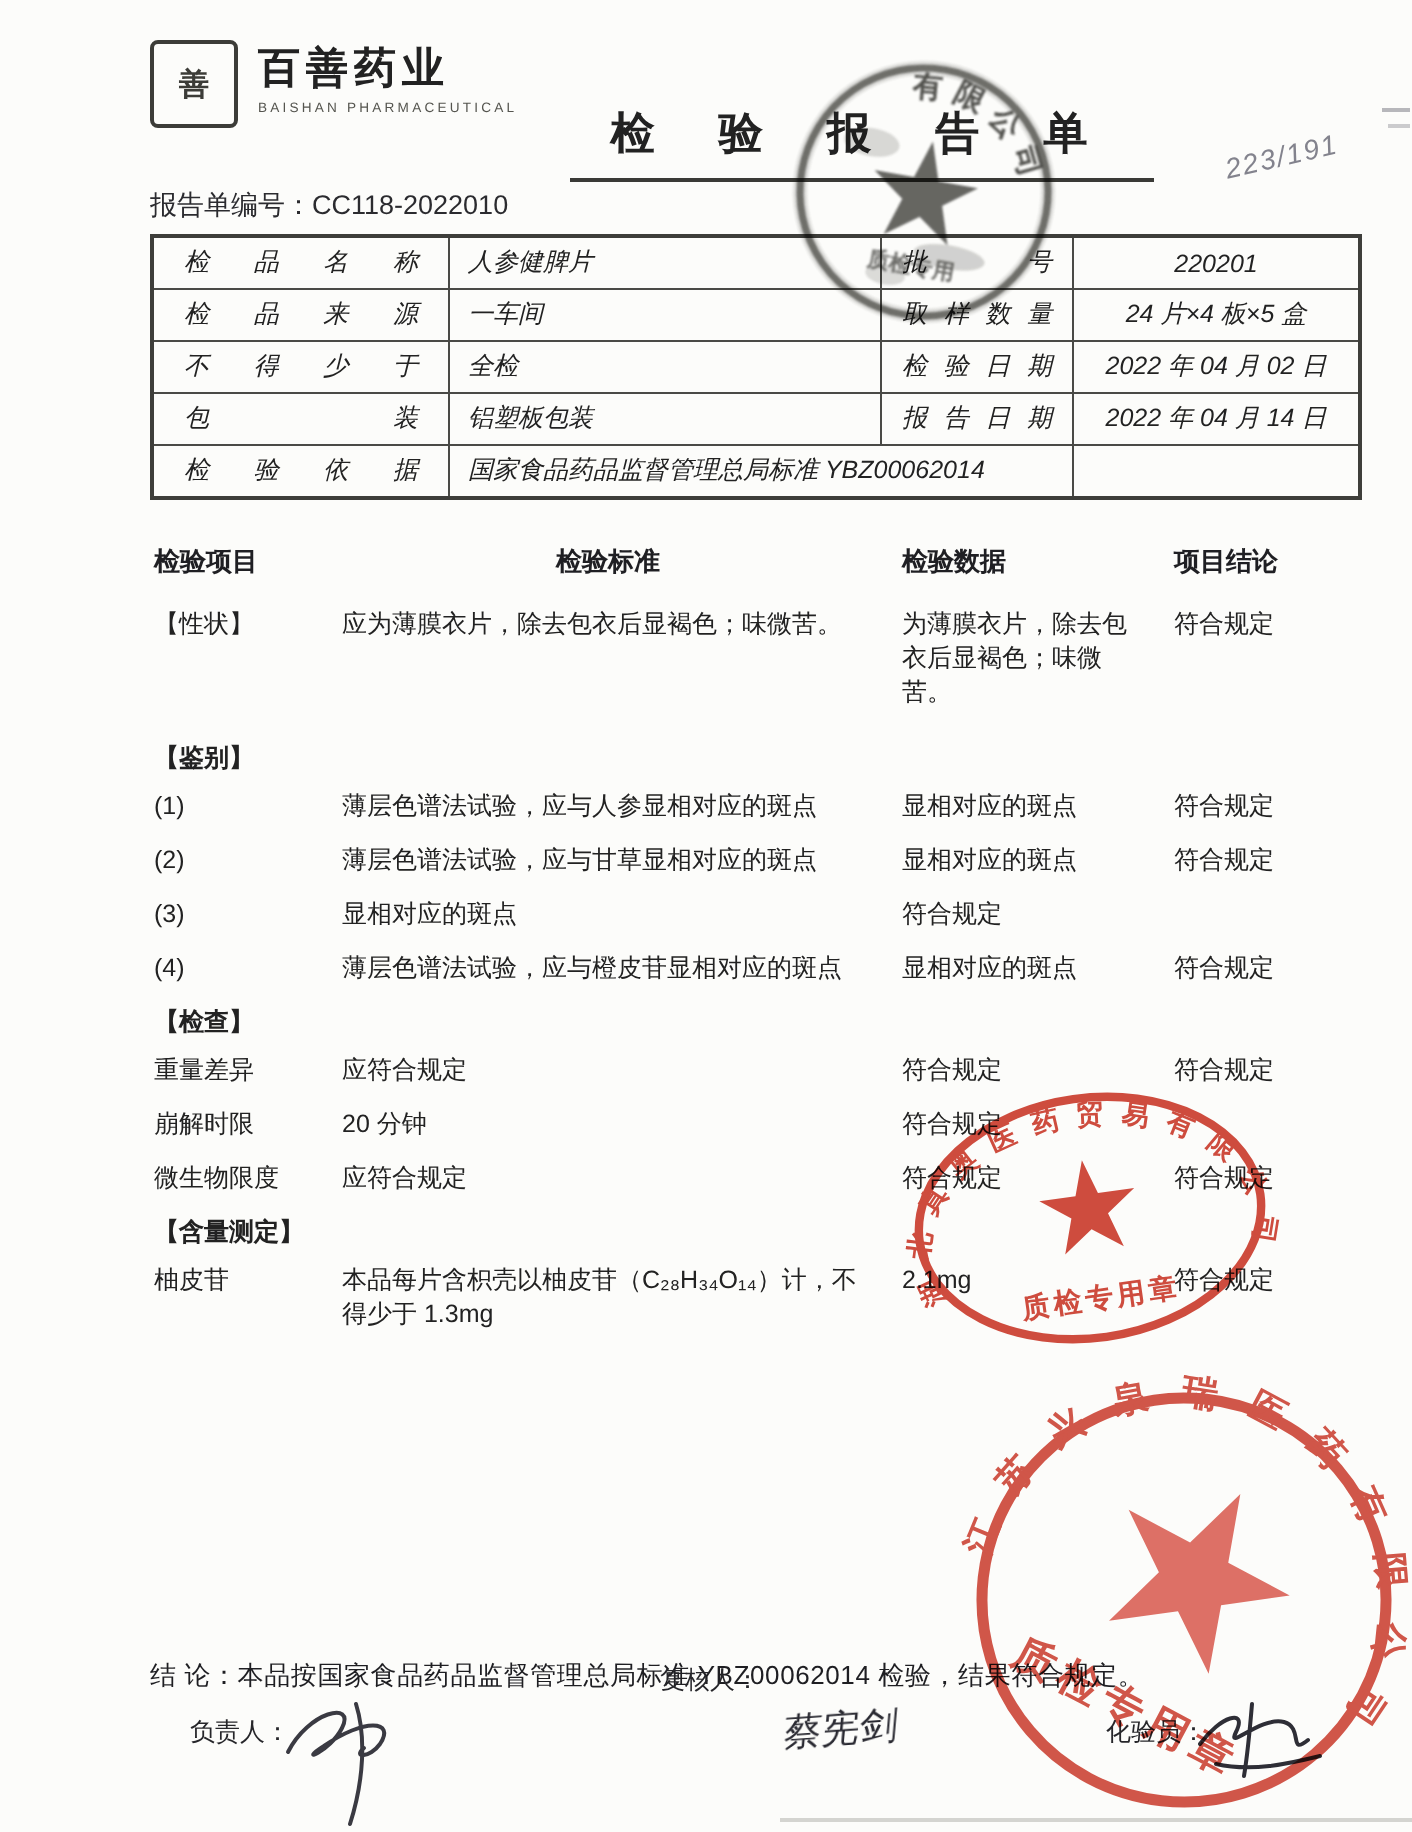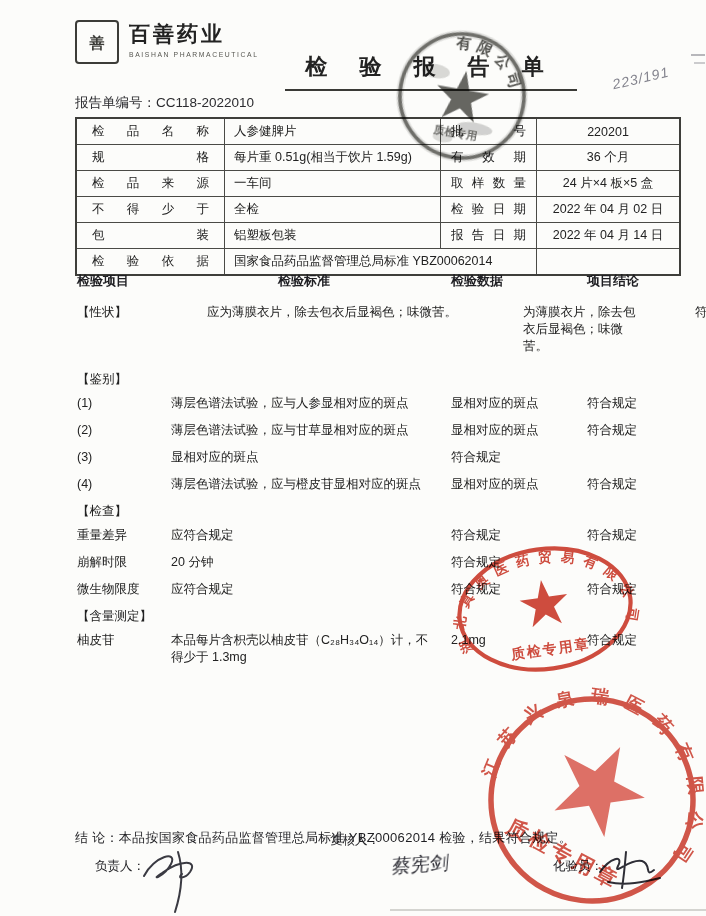--- a/index.html
+++ b/index.html
@@ -30,37 +30,37 @@
   }
   .pencil-note{
     left:612px;top:70px;color:#83838d;font-size:14px;
     transform:rotate(-13deg);font-style:italic;letter-spacing:1px;
   }
   .report-no{left:75px;top:94px;font-size:13.5px;color:#2b2b2f;}
 
   
   .info-table{left:75px;top:117px;width:586px;border-collapse:collapse;
     font-size:12.5px;color:#222;table-layout:fixed;}
-  .info-table td{border:1.4px solid #4a4a46;height:23px;padding:1px 9px;overflow:hidden;white-space:nowrap;}
+  .info-table td{border:1.4px solid #4a4a46;height:23px;padding:1px 9px;overflow:hidden;white-space:nowrap;font-style:italic;}
   .info-table{border:2px solid #3e3e3a;}
   td.lbl1{width:117px;text-align:justify;text-align-last:justify;padding:1px 15px;}
   td.val1{width:197px;}
   td.lbl2{width:75px;text-align:justify;text-align-last:justify;padding:1px 10px;}
   td.val2{width:124px;text-align:center;}
 
   
   .results{left:77px;top:272px;width:578px;font-size:12.5px;color:#222;}
   .rrow{display:grid;grid-template-columns:94px 280px 136px 68px;margin-bottom:10px;line-height:17px;}
   .rrow.header{font-weight:bold;font-size:13px;margin-bottom:15px;color:#1f1f23;}
   .rrow.header .c-std{text-align:center;}
-  .rrow.section{margin-bottom:7px;margin-top:3px;font-weight:normal;}
+  .rrow.section{margin-bottom:7px;margin-top:3px;font-weight:bold;}
   .rrow .c-item{padding-right:4px;}
   .rrow .c-std{padding-right:14px;}
   .rrow .c-data{padding-right:18px;}
-  .rrow.r-xingzhuang{margin-bottom:16px;gap:36px;}
+  .rrow.r-xingzhuang{margin-bottom:16px;}
 
   
   .conclusion{left:75px;top:829px;width:600px;font-size:13px;color:#1e1e22;letter-spacing:.3px;}
   .sig-label{font-size:12.5px;color:#26262a;}
   .sig-name{
     font-family:"DejaVu Serif","Liberation Serif",serif;
     font-size:19px;color:#2a2a32;transform:rotate(-4deg) skewX(-9deg);
     display:inline-block;filter:blur(.2px);
   }
   .scan-edge{left:390px;top:909px;width:316px;height:2px;background:#b9b9b4;opacity:.6;}
@@ -85,26 +85,20 @@
 <div class="abs pencil-note">223/191</div>
 <div class="abs report-no">报告单编号：CC118-2022010</div>
 
 <table class="abs info-table">
   <tbody id="info-body">
       <tr>
         <td class="lbl1">检品名称</td>
         <td class="val1">人参健脾片</td>
         <td class="lbl2">批号</td>
         <td class="val2">220201</td>
-      </tr>
-      <tr>
-        <td class="lbl1">规格</td>
-        <td class="val1">每片重 0.51g(相当于饮片 1.59g)</td>
-        <td class="lbl2">有效期</td>
-        <td class="val2">36 个月</td>
       </tr>
       <tr>
         <td class="lbl1">检品来源</td>
         <td class="val1">一车间</td>
         <td class="lbl2">取样数量</td>
         <td class="val2">24 片×4 板×5 盒</td>
       </tr>
       <tr>
         <td class="lbl1">不得少于</td>
         <td class="val1">全检</td>

